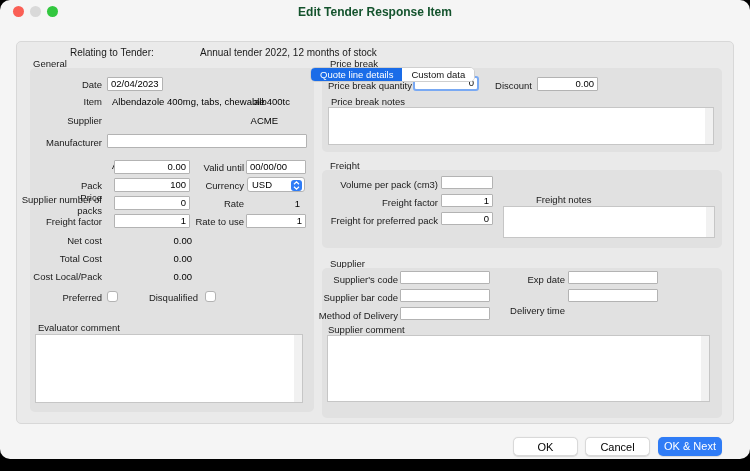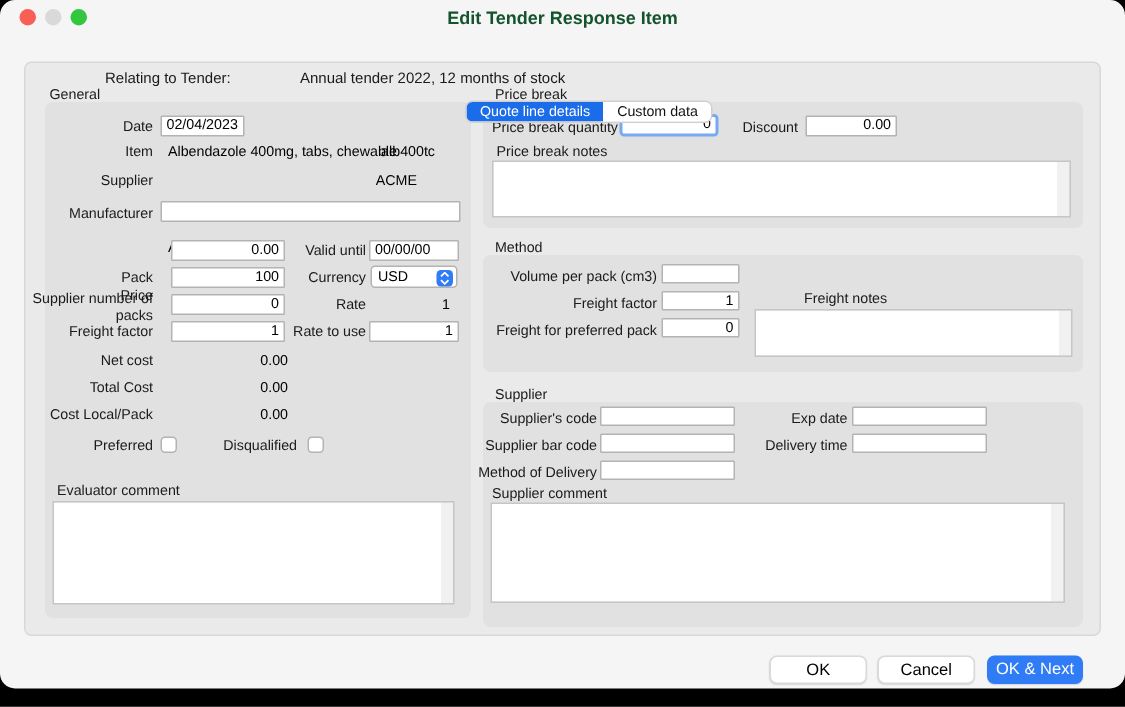--- a/index.html
+++ b/index.html
@@ -131,21 +131,21 @@
   <div class="gbox" style="left:322px;top:68px;width:400px;height:84px;"></div>
 
   <span class="lbl lblr" style="left:320px;top:80px;width:92px;">Price break quantity</span>
   <div class="inp num focus" style="left:413px;top:76px;width:66px;height:15px;">0</div>
   <span class="lbl lblr" style="left:488px;top:80px;width:44px;">Discount</span>
   <div class="inp num" style="left:537px;top:77px;width:61px;">0.00</div>
 
   <span class="lbl" style="left:331px;top:96px;">Price break notes</span>
   <div class="ta" style="left:328px;top:107px;width:386px;height:38px;"></div>
 
-  <span class="lbl" style="left:330px;top:160px;">Method</span>
+  <span class="lbl" style="left:330px;top:160px;">Freight</span>
   <div class="gbox" style="left:322px;top:170px;width:400px;height:78px;"></div>
 
   <span class="lbl lblr" style="left:326px;top:179px;width:112px;">Volume per pack (cm3)</span>
   <div class="inp small" style="left:441px;top:176px;width:52px;"></div>
 
   <span class="lbl lblr" style="left:326px;top:197px;width:112px;">Freight factor</span>
   <div class="inp small num" style="left:441px;top:194px;width:52px;">1</div>
 
   <span class="lbl" style="left:503px;top:194px;padding-left:33px;">Freight notes</span>
   <div class="ta" style="left:503px;top:206px;width:212px;height:32px;"></div>
@@ -156,21 +156,21 @@
   <span class="lbl" style="left:330px;top:258px;">Supplier</span>
   <div class="gbox" style="left:322px;top:268px;width:400px;height:150px;"></div>
 
   <span class="lbl lblr" style="left:312px;top:274px;width:86px;">Supplier's code</span>
   <div class="inp small" style="left:400px;top:271px;width:90px;"></div>
   <span class="lbl lblr" style="left:495px;top:274px;width:70px;">Exp date</span>
   <div class="inp small" style="left:568px;top:271px;width:90px;"></div>
 
   <span class="lbl lblr" style="left:312px;top:292px;width:86px;">Supplier bar code</span>
   <div class="inp small" style="left:400px;top:289px;width:90px;"></div>
-  <span class="lbl lblr" style="left:495px;top:292px;width:70px;">Delivery time</span>
+  <span class="lbl lblr" style="left:495px;top:305px;width:70px;">Delivery time</span>
   <div class="inp small" style="left:568px;top:289px;width:90px;"></div>
 
   <span class="lbl lblr" style="left:310px;top:310px;width:88px;">Method of Delivery</span>
   <div class="inp small" style="left:400px;top:307px;width:90px;"></div>
 
   <span class="lbl" style="left:328px;top:324px;">Supplier comment</span>
   <div class="ta" style="left:327px;top:335px;width:383px;height:67px;"></div>
 
   <div class="btn" style="left:513px;top:437px;width:65px;">OK</div>
   <div class="btn" style="left:585px;top:437px;width:65px;">Cancel</div>

